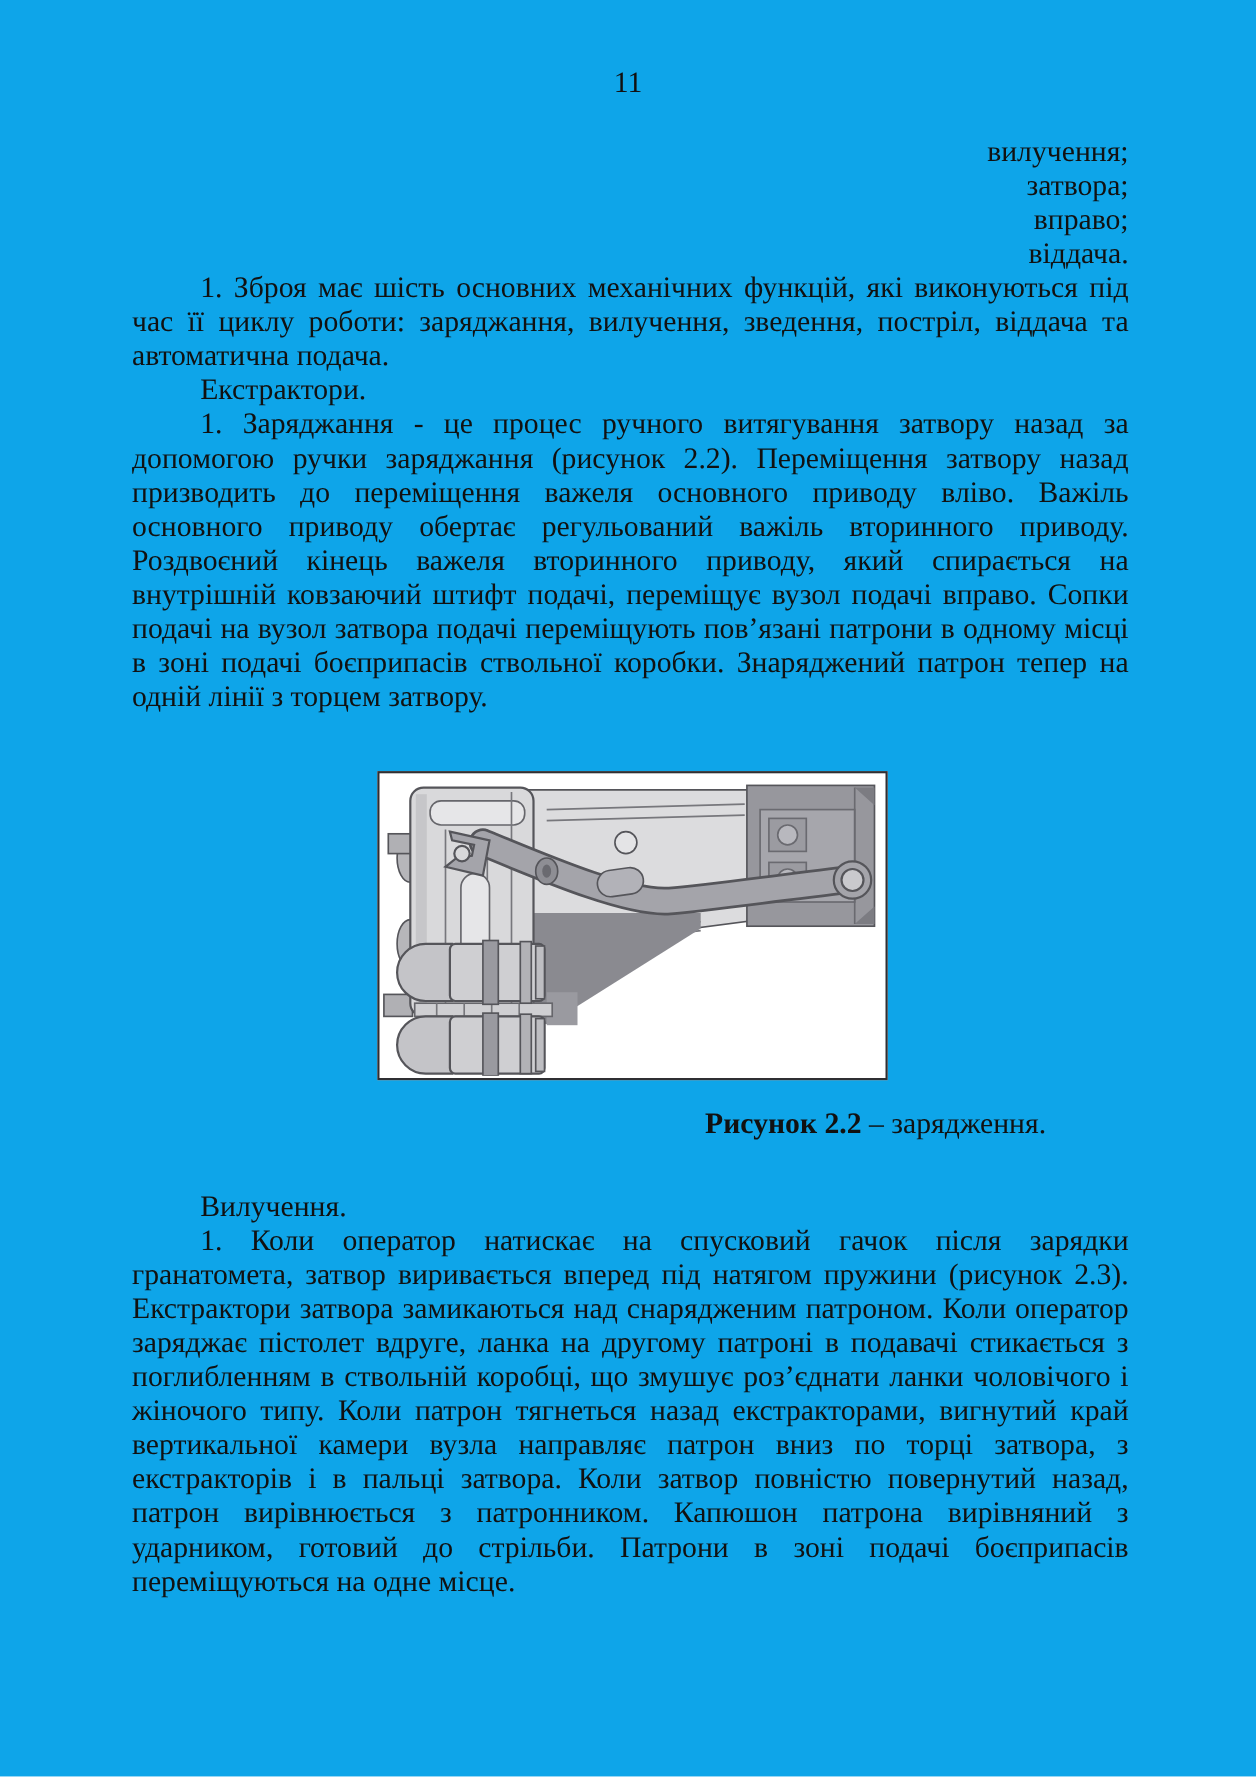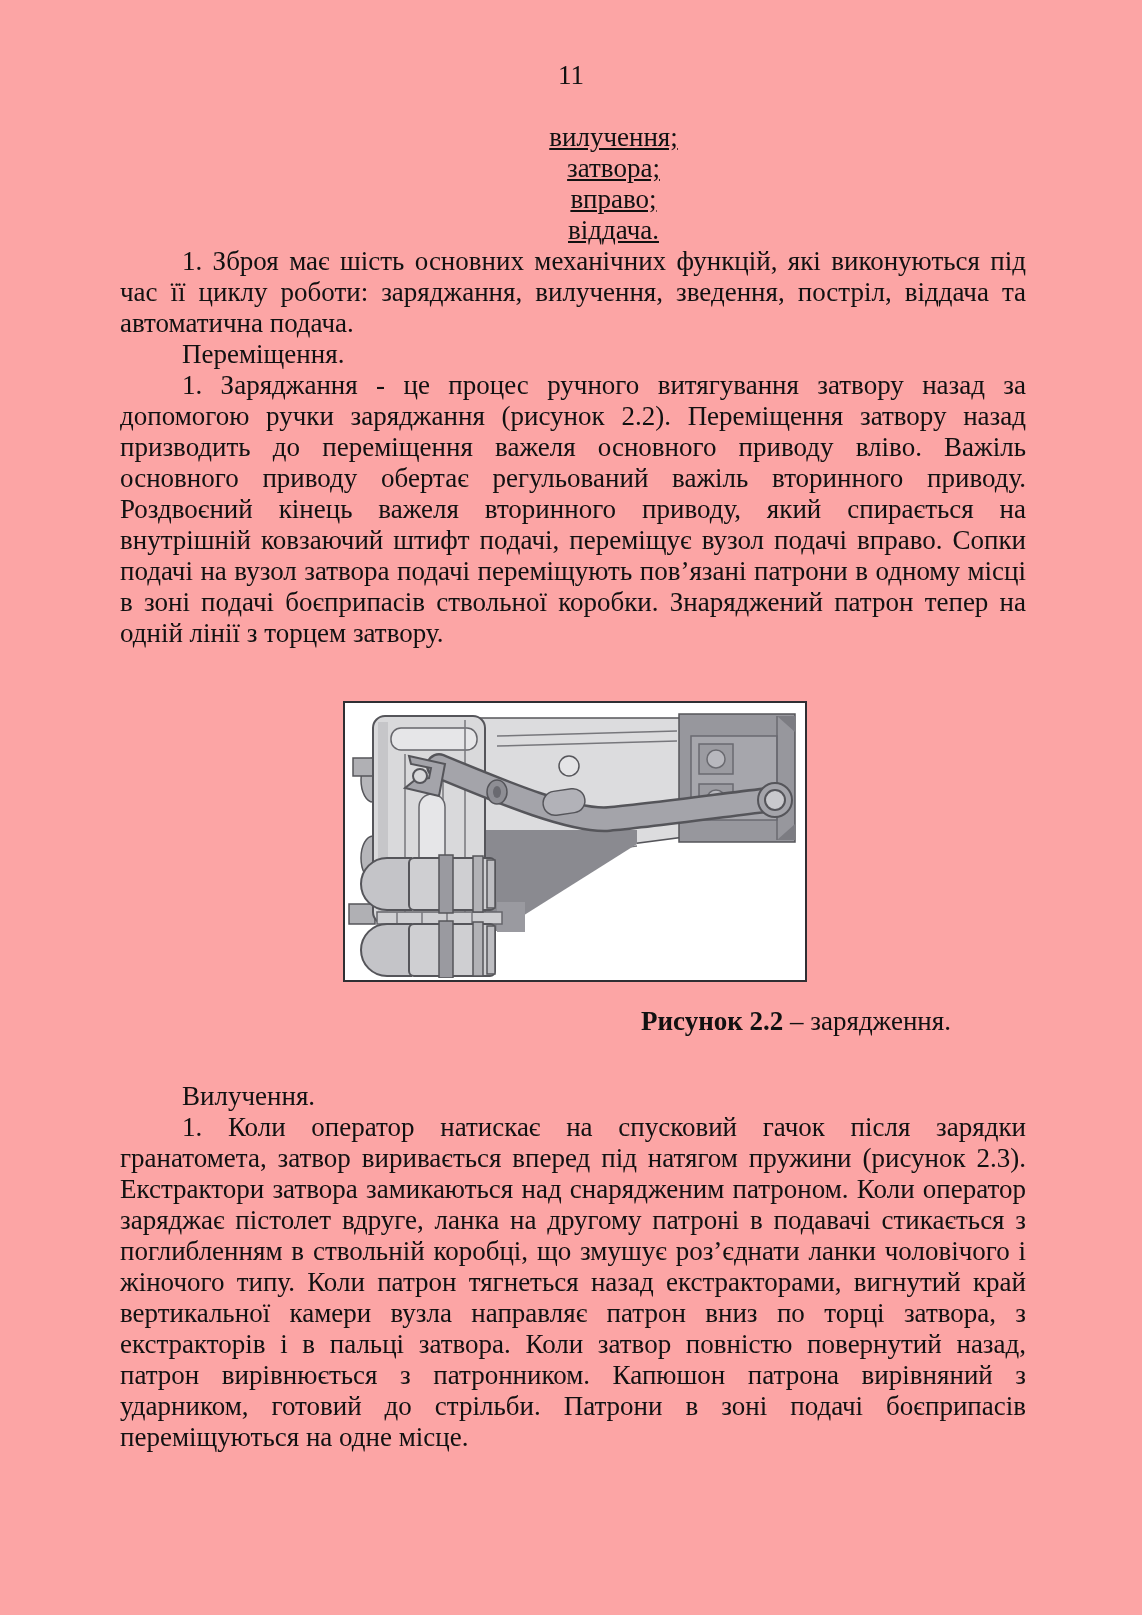--- a/index.html
+++ b/index.html
@@ -1,32 +1,32 @@
 <!DOCTYPE html>
 <html><head>
 <meta charset="utf-8">
 <style>
   html,body { margin:0; padding:0; background:#ffffff; }
   .page {
     position:relative;
     width:1142px; height:1615px;
-    background:#fca5a5;
+    background:#0ea5e9;
     font-family:"Liberation Serif", serif;
     color:#111111;
     overflow:hidden;
   }
   .page-number {
     position:absolute; top:60px; left:0; width:100%;
     text-align:center; font-size:27px; line-height:31px;
   }
   .content {
     position:absolute; left:120px; top:122px; width:906px;
     font-size:27px; line-height:31px; text-align:justify;
   }
-  .list-line { margin-left:81px; text-align:center;text-decoration:underline; }
+  .list-line { margin-left:81px; text-align:right; }
   .lead { margin:0; text-indent:62px; text-align:left; }
   .lead-deep { margin:25px 0 0 0; text-indent:103px; text-align:left; }
   .para { margin:0; text-indent:62px; }
   figure.fig { margin:52px 0 0 223px; padding:0; width:464px; }
   .figure-frame {
     box-sizing:border-box; width:464px; height:281px;
     border:2px solid #2f2f33; background:#ffffff;
     display:flex; align-items:center; justify-content:center;
   }
   .caption {
@@ -47,21 +47,21 @@
     <div>
       <div class="list-line">вилучення;</div>
       <div class="list-line">затвора;</div>
       <div class="list-line">вправо;</div>
       <div class="list-line">віддача.</div>
     </div>
 
 
     <p class="para">1. Зброя має шість основних механічних функцій, які виконуються під час її циклу роботи: заряджання, вилучення, зведення, постріл, віддача та автоматична подача.</p>
 
-    <p class="lead">Переміщення.</p>
+    <p class="lead">Екстрактори.</p>
 
     <p class="para">1. Заряджання - це процес ручного витягування затвору назад за допомогою ручки заряджання (рисунок 2.2). Переміщення затвору назад призводить до переміщення важеля основного приводу вліво. Важіль основного приводу обертає регульований важіль вторинного приводу. Роздвоєний кінець важеля вторинного приводу, який спирається на внутрішній ковзаючий штифт подачі, переміщує вузол подачі вправо. Сопки подачі на вузол затвора подачі переміщують пов’язані патрони в одному місці в зоні подачі боєприпасів ствольної коробки. Знаряджений патрон тепер на одній лінії з торцем затвору.</p>
 
     <figure class="fig">
       <div class="figure-frame">
         <svg width="456" height="272" viewBox="0 0 456 272" xmlns="http://www.w3.org/2000/svg">
 
           <g>
             <polygon points="130,12 345,12 345,130 130,158" fill="#dcdcde" stroke="#55555a" stroke-width="1.5"></polygon>
             <line x1="150" y1="30" x2="330" y2="25" stroke="#77777c" stroke-width="1.5"></line>

